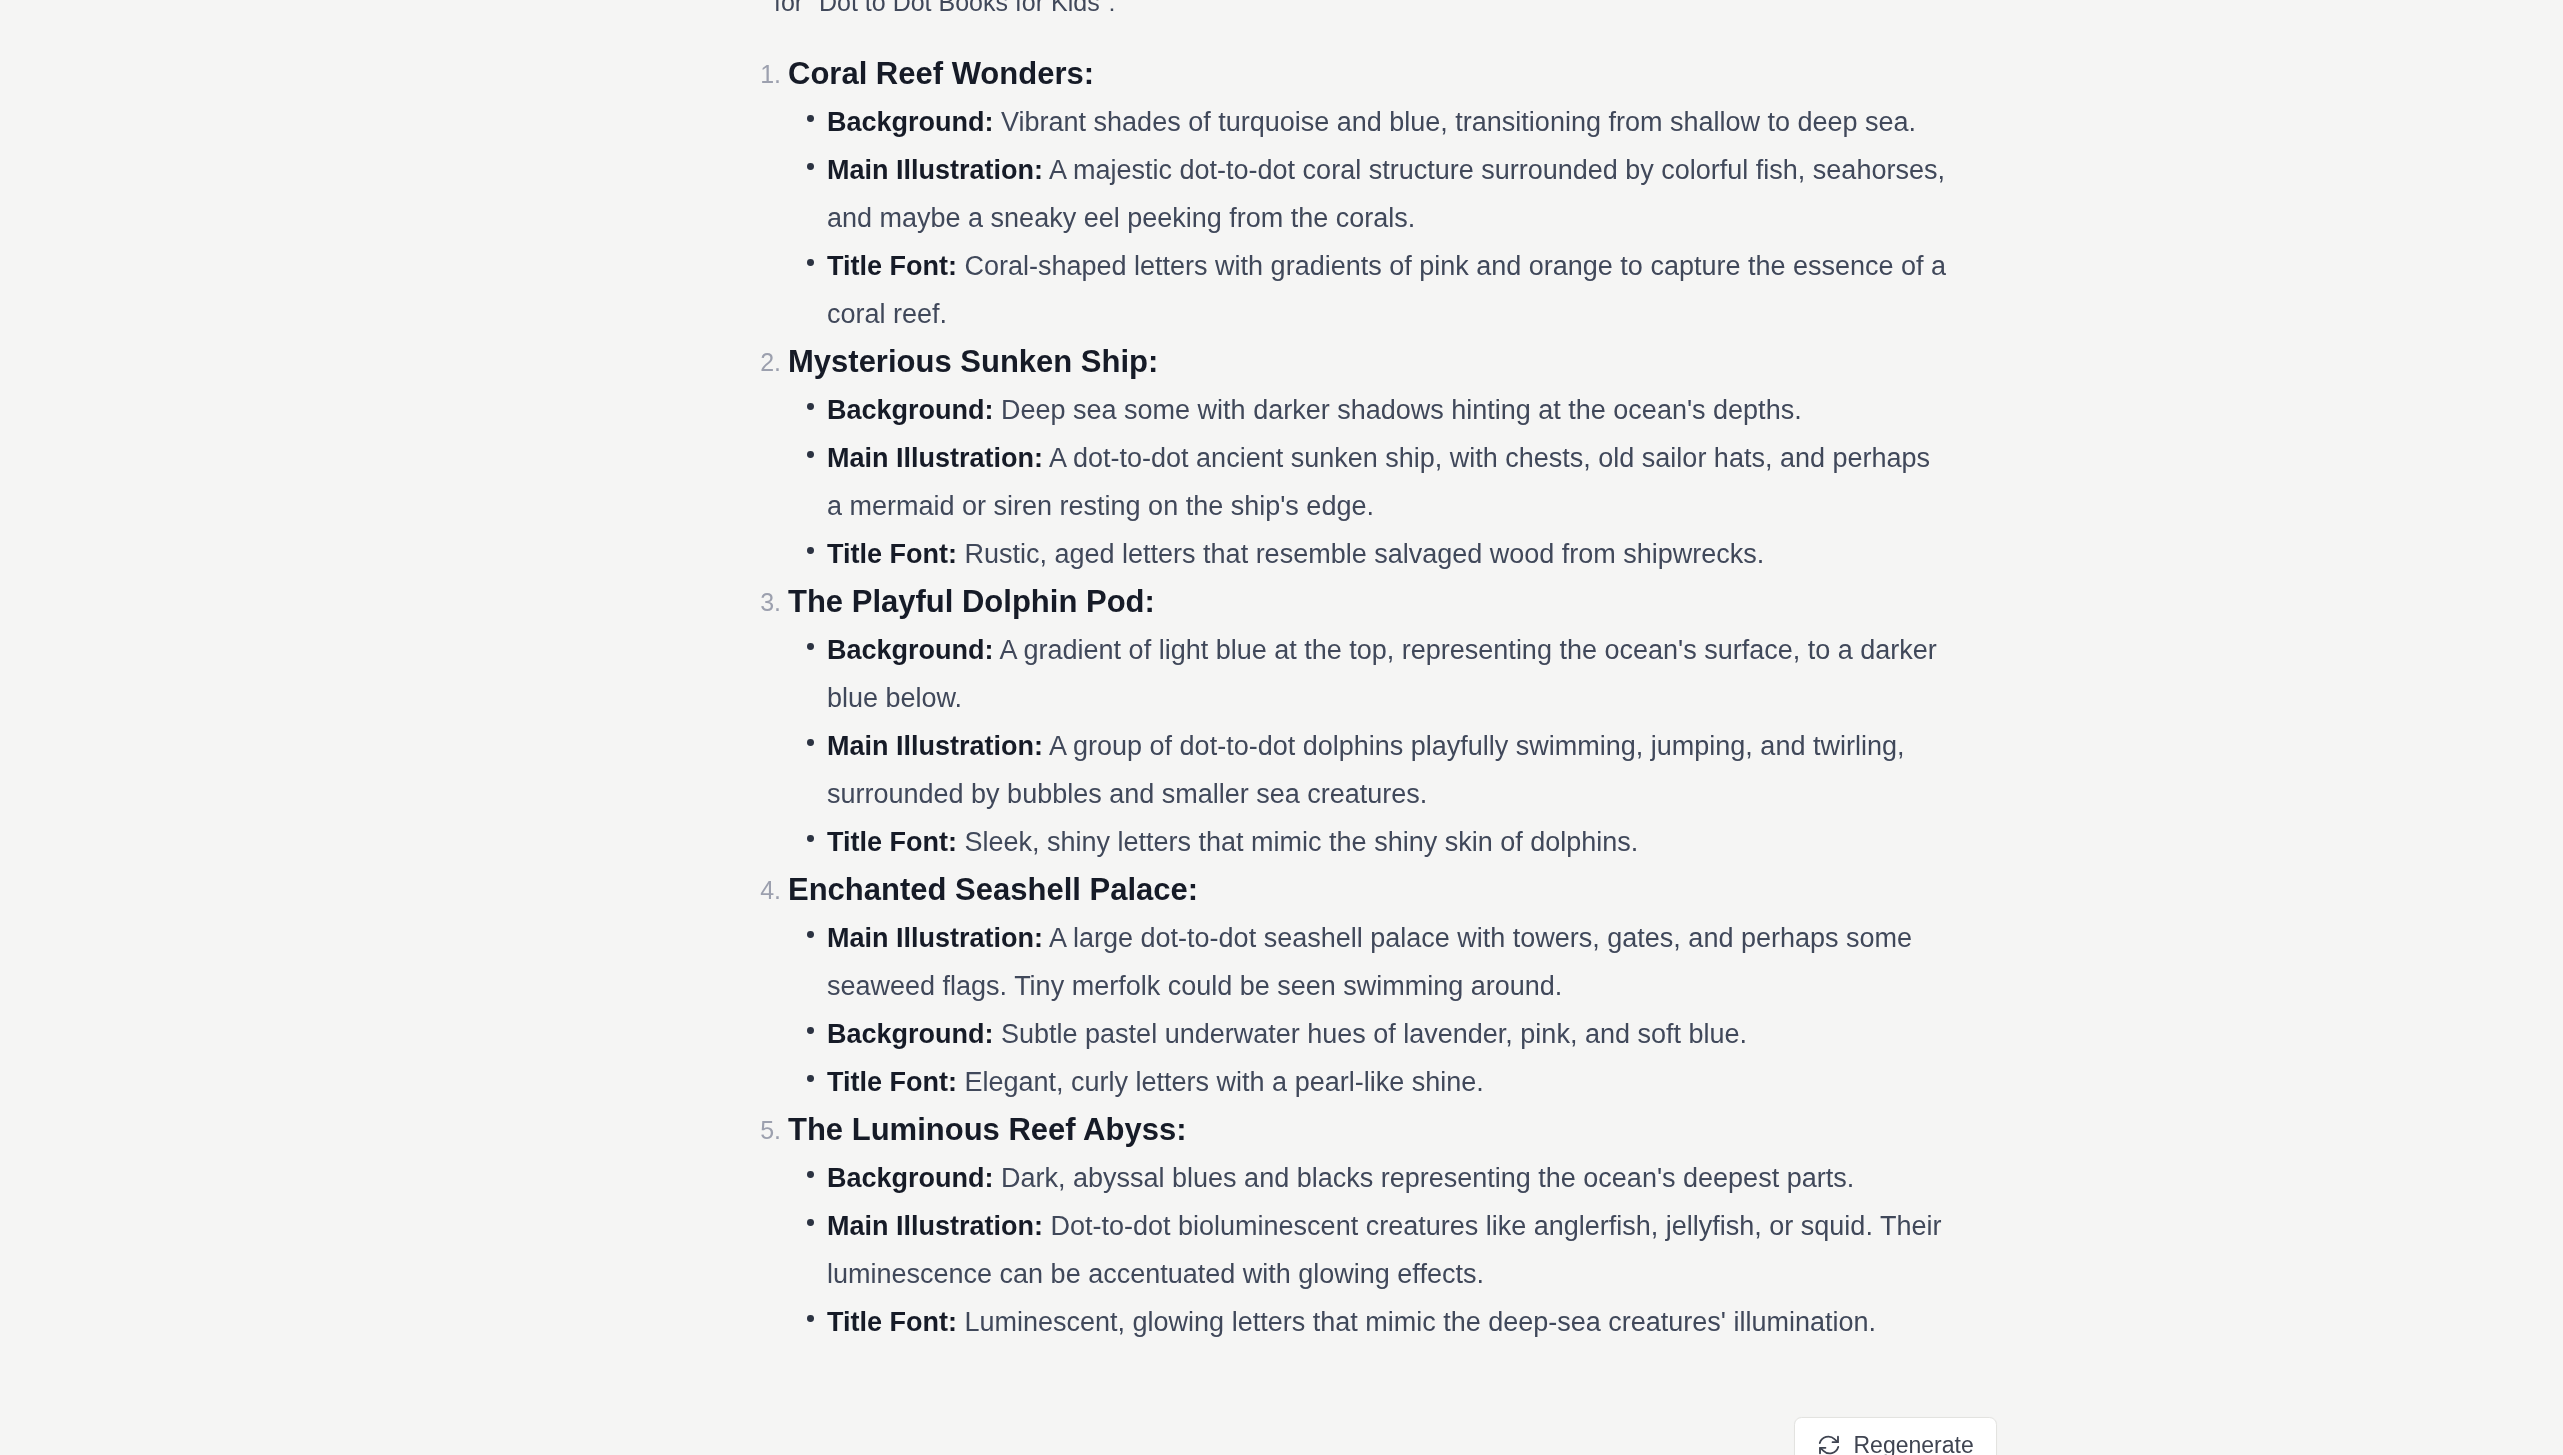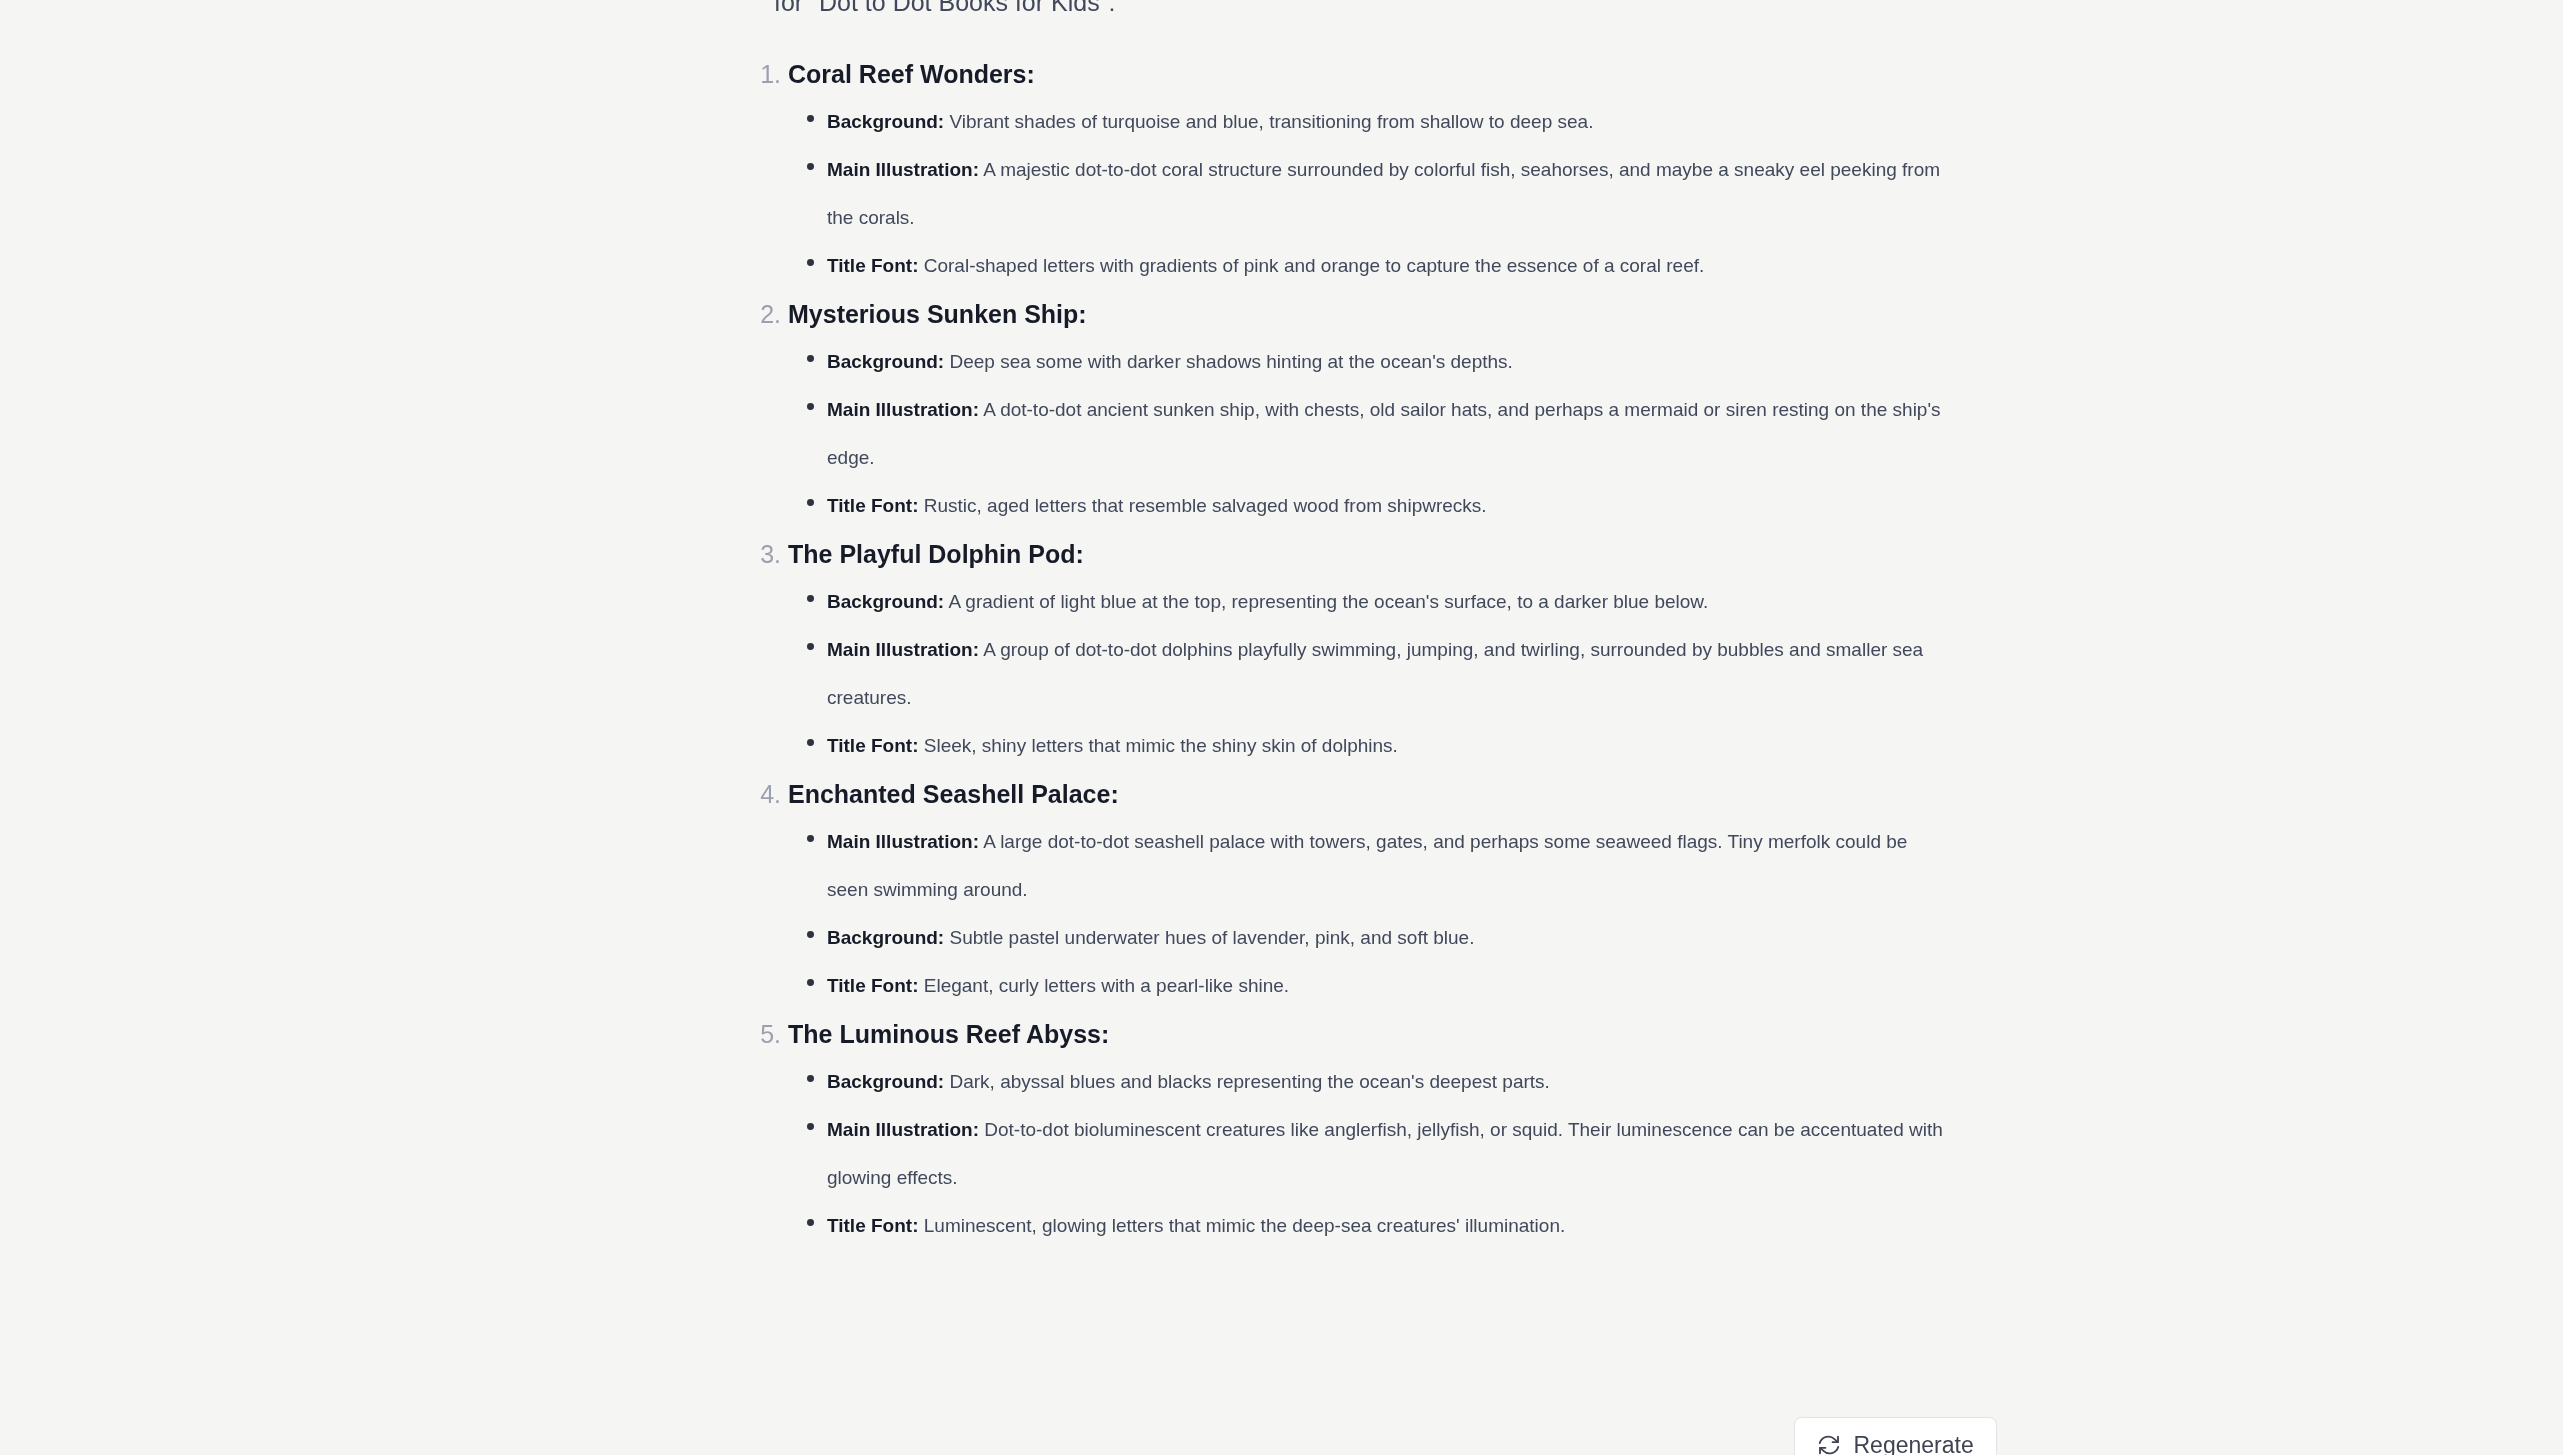--- a/index.html
+++ b/index.html
@@ -78,38 +78,38 @@
     font-size: 25px;
     line-height: 48px;
     color: #9ca0ae;
     font-weight: 400;
   }
 
   .item-title {
     position: absolute;
     left: 36px;
     top: 0;
-    font-size: 25px;
+    font-size: 31px;
     line-height: 48px;
     font-weight: 700;
     color: #161b27;
     white-space: nowrap;
   }
 
   
   .detail-list {
     margin: 0;
     padding: 0;
     list-style: none;
   }
 
   .detail-item {
     position: relative;
     padding-left: 75px;
-    font-size: 19px;
+    font-size: 27px;
     line-height: 48px;
     color: #40485a;
     font-weight: 400;
   }
 
   .detail-bullet {
     position: absolute;
     left: 55px;
     top: 17px;
     width: 6.8px;

